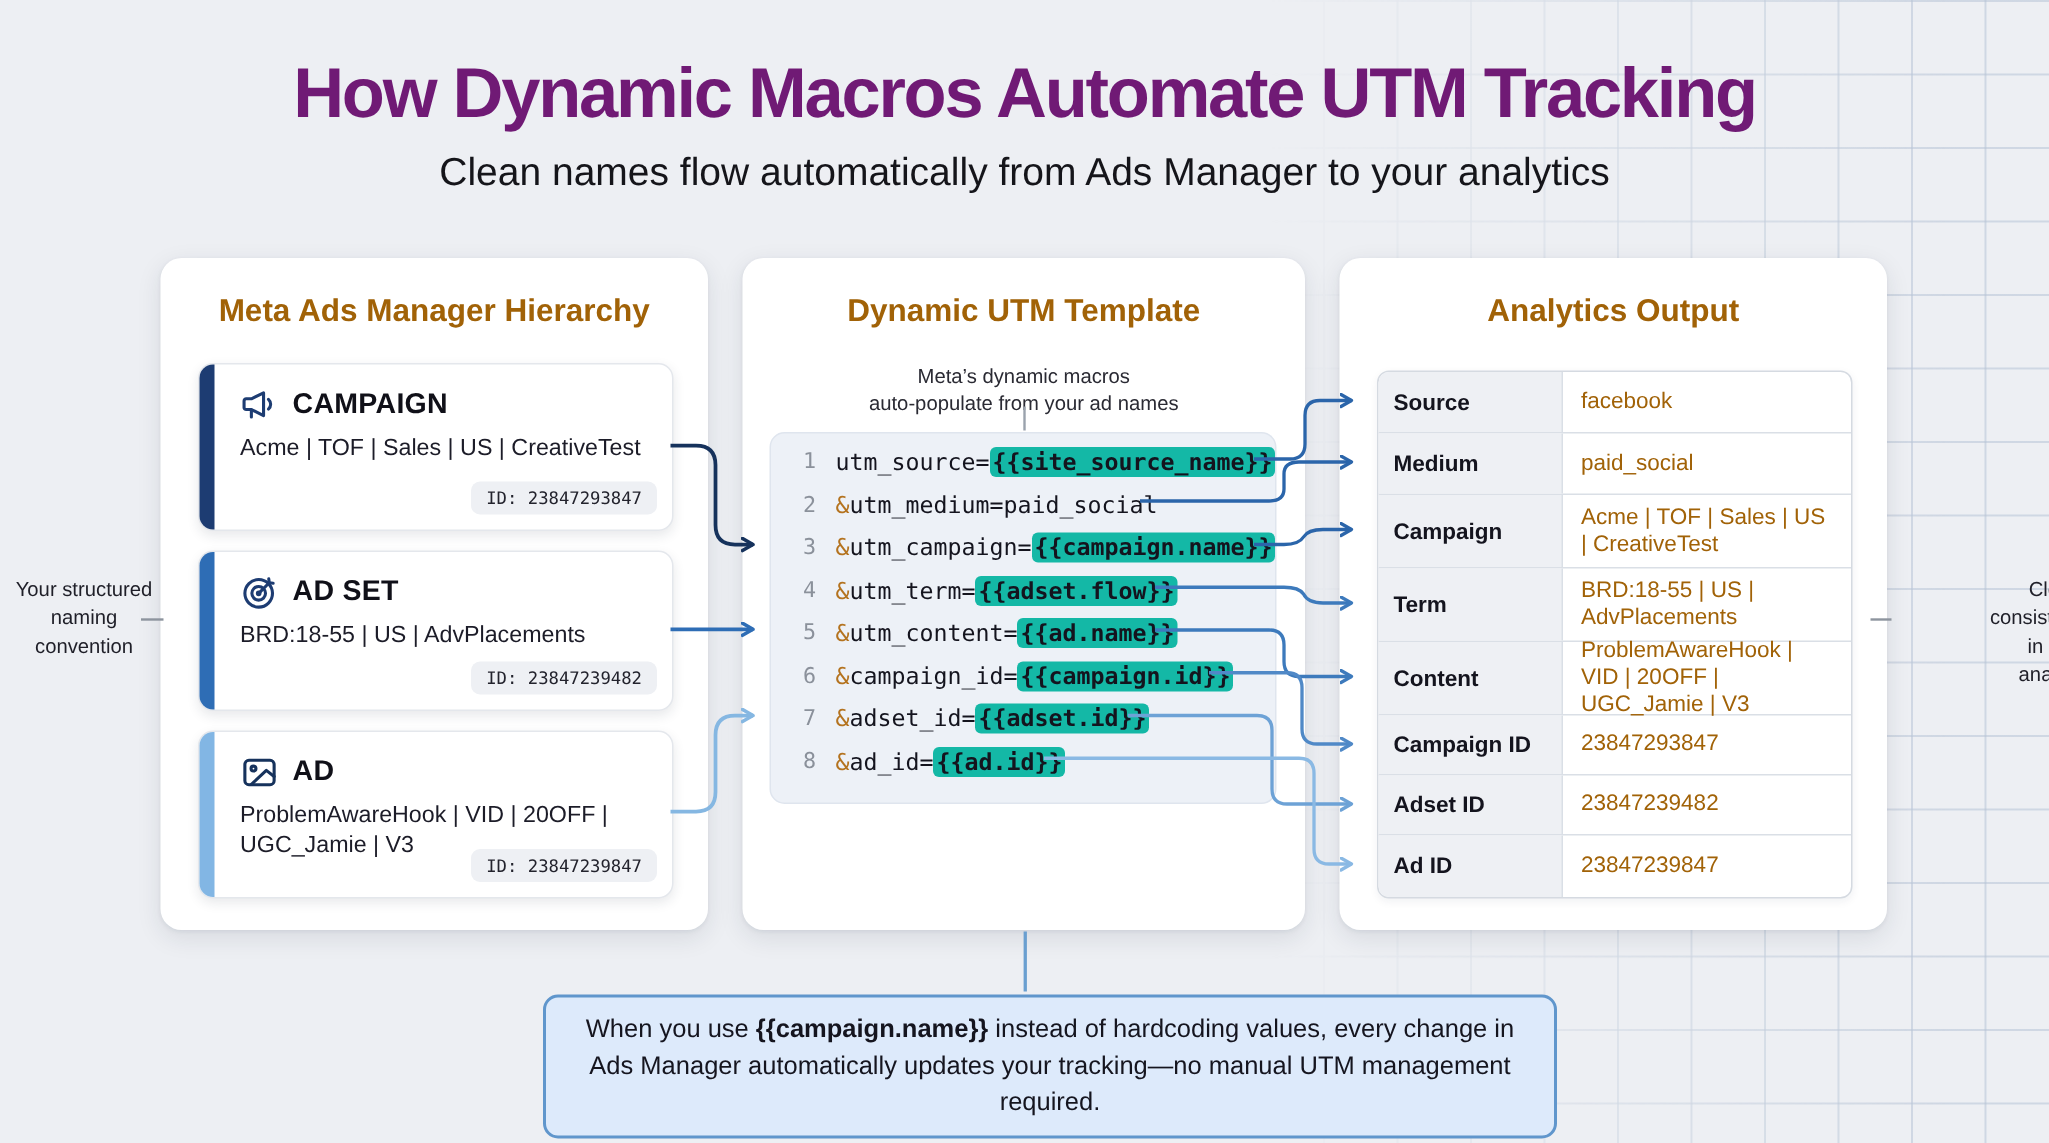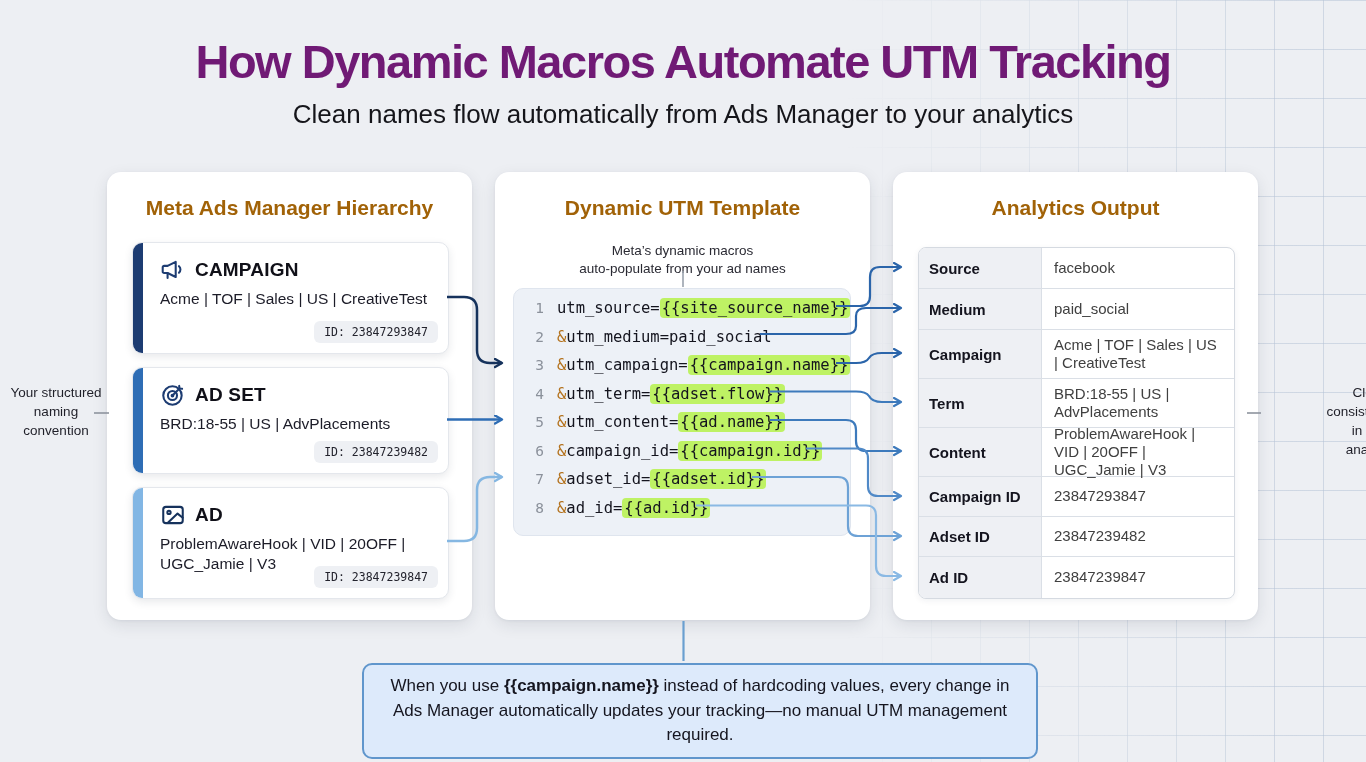--- a/index.html
+++ b/index.html
@@ -35,29 +35,29 @@
     padding:4px 10px;font-family:"DejaVu Sans Mono",monospace;font-size:11.5px;color:#23232d;text-align:right;}
   
   .annotation{margin-top:22px;text-align:center;font-size:13.5px;color:#2a2a33;line-height:1.35;}
   .codebox{position:absolute;left:18px;top:116px;width:338px;height:248px;background:#edf1f7;
     border:1px solid #dfe5ee;border-radius:10px;padding-top:5px;box-sizing:border-box;}
   .cl{display:flex;align-items:center;height:28.5px;}
   .ln{width:30px;text-align:right;margin-right:13px;font-family:"DejaVu Sans Mono",monospace;
     font-size:14.5px;color:#8b919b;flex:none;}
   .code{font-family:"DejaVu Sans Mono",monospace;font-size:15.5px;color:#14141e;white-space:nowrap;}
   .amp{color:#b4731f;}
-  .macro{background:#bef264;border-radius:4px;padding:1px 2px;}
+  .macro{background:#14b8a6;border-radius:4px;padding:1px 2px;font-weight:bold;}
   
   .atable{position:absolute;left:25px;top:75px;width:315px;border:1px solid #d5dae1;
     border-radius:8px;overflow:hidden;background:#fff;box-shadow:0 2px 6px rgba(25,35,60,.06);}
   .trow{display:flex;border-bottom:1px solid #dadfe6;box-sizing:border-box;}
   .trow:last-child{border-bottom:none;}
   .tlabel{width:102px;flex:none;background:#eef0f4;border-right:1px solid #dadfe6;
     display:flex;align-items:center;padding:0 10px;font-size:15px;font-weight:700;color:#14141e;}
-  .tvalue{flex:1;display:flex;align-items:center;padding:4px 12px;font-size:15px;color:#404040;line-height:1.22;}
+  .tvalue{flex:1;display:flex;align-items:center;padding:4px 12px;font-size:15px;color:#a16207;line-height:1.22;}
   
   .side-note{position:absolute;z-index:2;text-align:center;font-size:13.5px;color:#1f1f28;line-height:1.4;}
   .side-note.left{left:10px;top:384px;width:92px;}
   .side-note.right{left:1324px;top:384px;width:96px;}
   
   .callout{position:absolute;left:362px;top:663px;width:676px;box-sizing:border-box;z-index:2;
     background:#ddeafb;border:2px solid #6096cc;border-radius:10px;padding:9px 26px;
     text-align:center;font-size:17px;color:#15151f;line-height:1.45;}
   .callout strong{font-weight:700;}
   .connectors{position:absolute;inset:0;z-index:3;pointer-events:none;}

